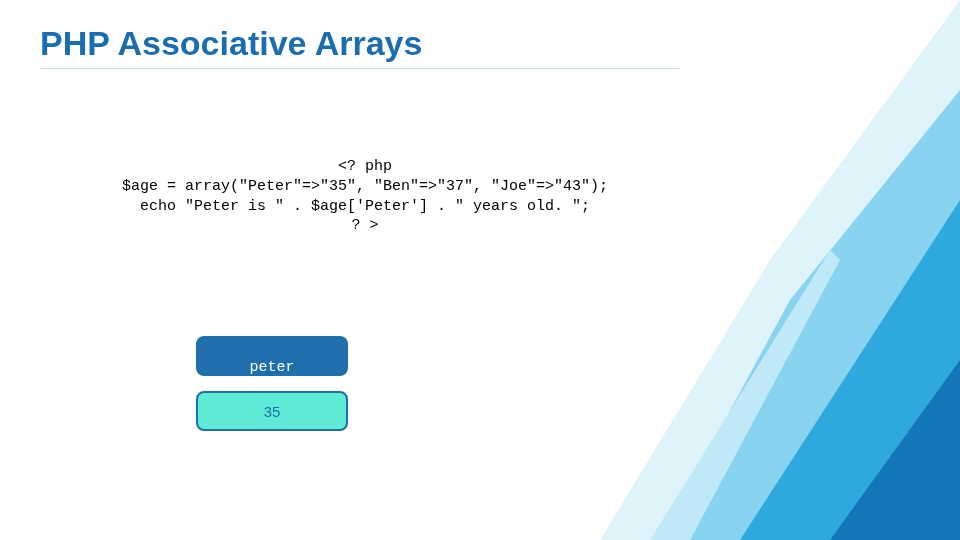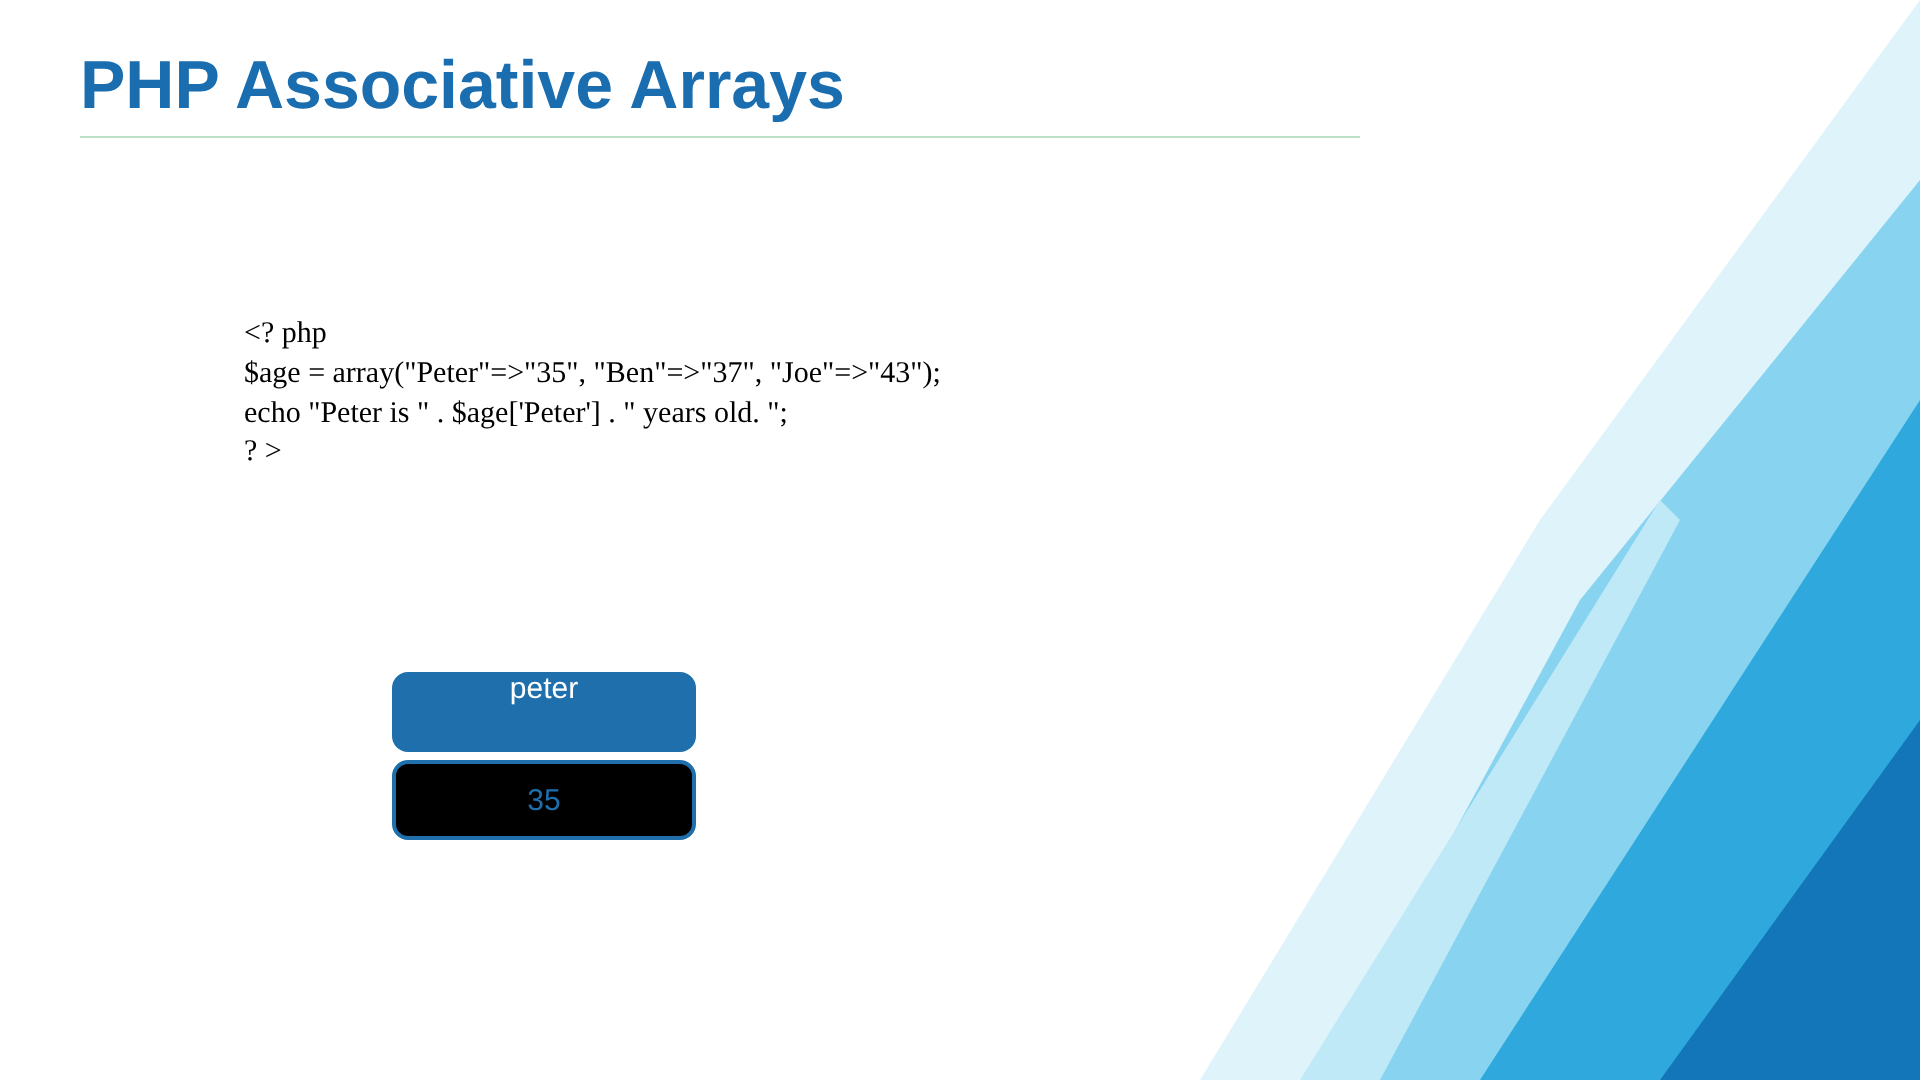--- a/index.html
+++ b/index.html
@@ -29,51 +29,52 @@
       top: 68px;
       left: 40px;
       width: 640px;
       height: 1px;
       background: #bde0c9;
     }
     .code-block {
       position: absolute;
       top: 158px;
       left: 122px;
-      font-family: Liberation Serif, serif;
+      font-family: Liberation Mono, monospace;
       font-size: 15px;
       line-height: 1.25;
       color: #000;
       white-space: nowrap;
+      text-align: center;
     }
     .code-block div {
       margin-bottom: 1px;
     }
     .box-key {
       position: absolute;
       top: 336px;
       left: 196px;
       width: 152px;
       height: 40px;
       background: #1f6fac;
       border-radius: 8px;
       display: flex;
-      align-items: flex-start;
+      align-items: flex-end;
       justify-content: center;
       color: #fff;
       font-size: 15px;
-      font-family: Liberation Sans, sans-serif;
+      font-family: Liberation Mono, monospace;
     }
     .box-val {
       position: absolute;
-      top: 380px;
+      top: 391px;
       left: 196px;
       width: 152px;
       height: 40px;
-      background: #000000;
+      background: #5eead4;
       border: 2px solid #1f6fac;
       border-radius: 8px;
       display: flex;
       align-items: center;
       justify-content: center;
       color: #1f6fac;
       font-size: 15px;
       font-family: "Trebuchet MS", sans-serif;
     }
     

